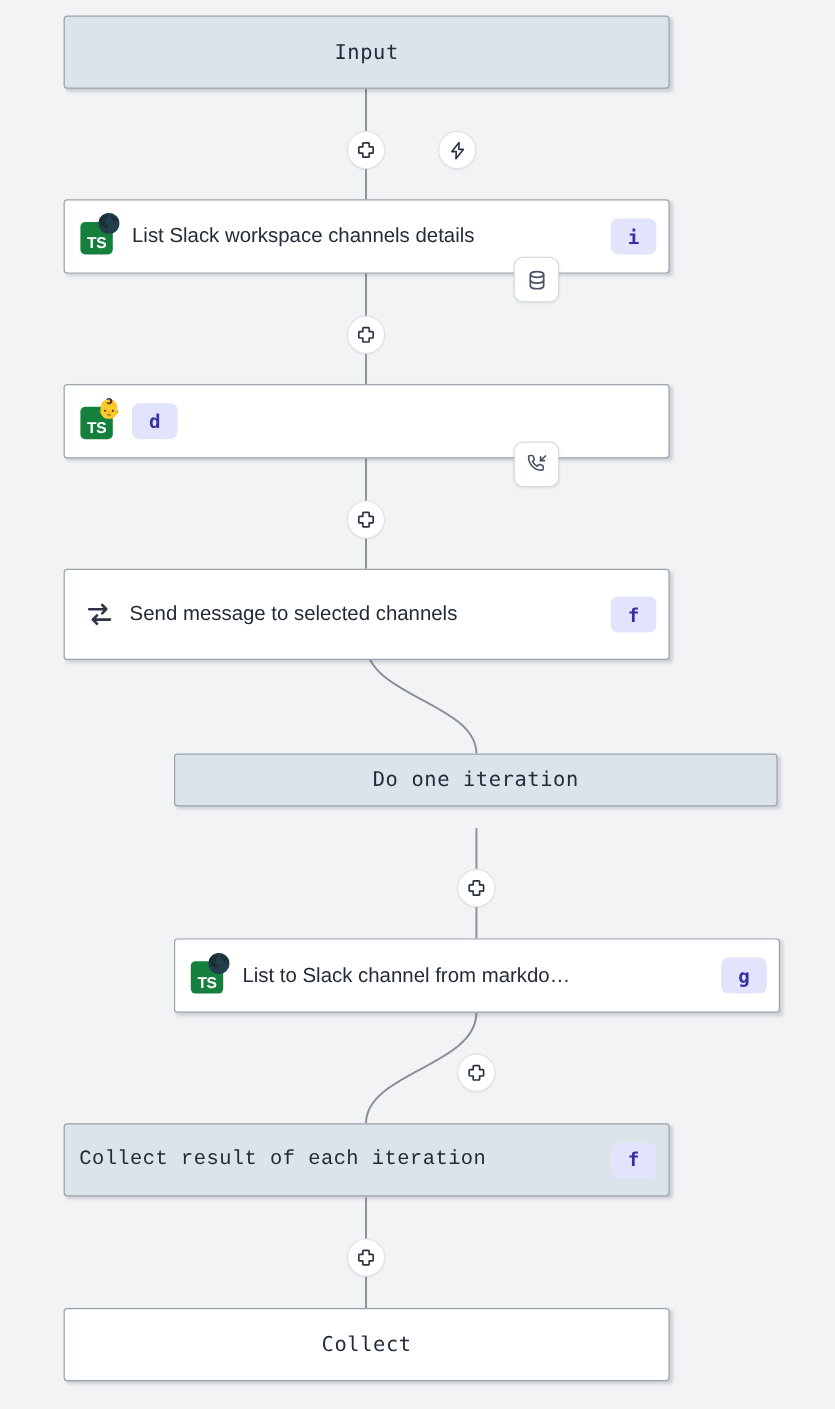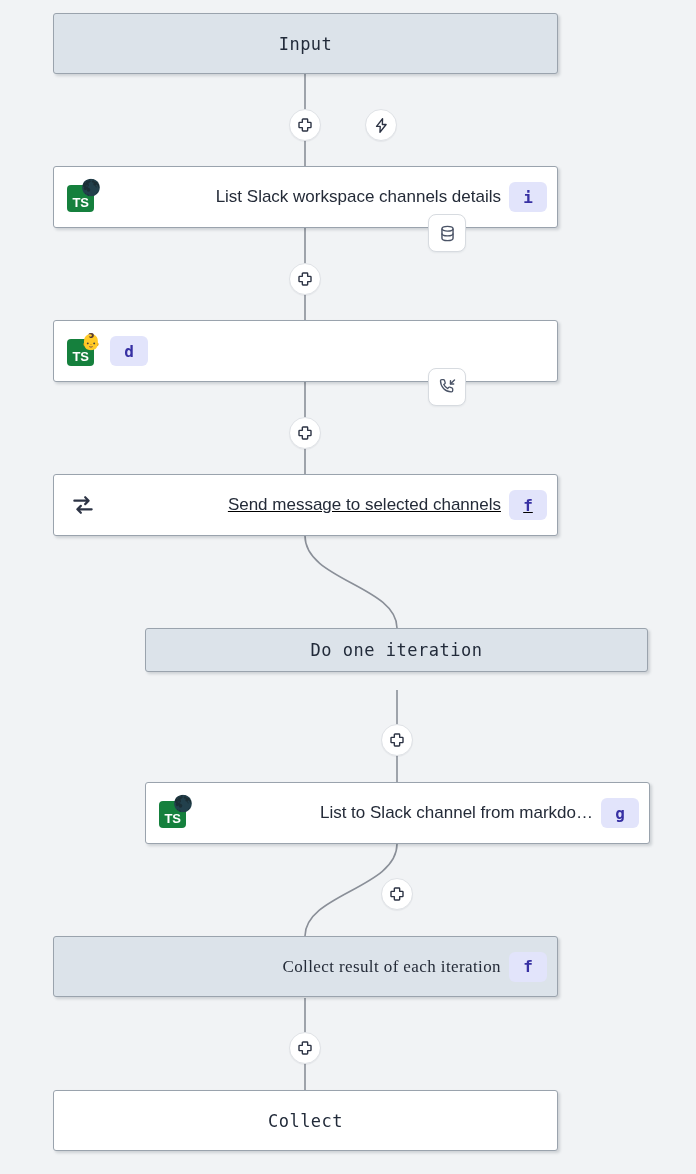--- a/index.html
+++ b/index.html
@@ -60,29 +60,29 @@
     color: #222b3a;
   }
 
   
   .step {
     padding: 0 10px 0 12px;
     gap: 8px;
   }
   .step-label {
     flex: 1;
-    text-align: right;
+    text-align: left;
     font-size: 17px;
     color: #242b38;
     white-space: nowrap;
     overflow: hidden;
     text-overflow: ellipsis;
   }
   .step-label.mono {
-    font-family: Liberation Serif, serif;
+    font-family: Liberation Mono, monospace;
     font-size: 17px;
     letter-spacing: 0.4px;
   }
 
   
   .id-badge {
     flex: none;
     width: 38px;
     height: 30px;
     border-radius: 6px;
@@ -243,21 +243,21 @@
       <path d="M16.2 4.5 v3.8 h3.8" fill="none" stroke="#4a5366" stroke-width="1.7" stroke-linecap="round" stroke-linejoin="round"></path>
     </svg>
   </div>
 
   <div class="round-btn" style="left:289px; top:417px;">
     <svg width="16" height="16" viewBox="0 0 24 24">
       <path d="M9 3 h6 a1 1 0 0 1 1 1 v4 h4 a1 1 0 0 1 1 1 v6 a1 1 0 0 1 -1 1 h-4 v4 a1 1 0 0 1 -1 1 h-6 a1 1 0 0 1 -1 -1 v-4 h-4 a1 1 0 0 1 -1 -1 v-6 a1 1 0 0 1 1 -1 h4 v-4 a1 1 0 0 1 1 -1 z" fill="none" stroke="#2b3243" stroke-width="2.1" stroke-linejoin="round"></path>
     </svg>
   </div>
 
-  <div class="node step" style="left:53px; top:474px; width:505px; height:62px;text-decoration:underline;">
+  <div class="node step" style="left:53px; top:474px; width:505px; height:76px;">
     <span class="loop-icon">
       <svg width="26" height="26" viewBox="0 0 24 24">
         <path d="M4 8 h13 m-3 -3.2 l3.2 3.2 l-3.2 3.2" fill="none" stroke="#2d3445" stroke-width="2" stroke-linecap="round" stroke-linejoin="round"></path>
         <path d="M20 16 h-13 m3 -3.2 l-3.2 3.2 l3.2 3.2" fill="none" stroke="#2d3445" stroke-width="2" stroke-linecap="round" stroke-linejoin="round"></path>
       </svg>
     </span>
     <span class="step-label">Send message to selected channels</span>
     <span class="id-badge">f</span>
   </div>
 

